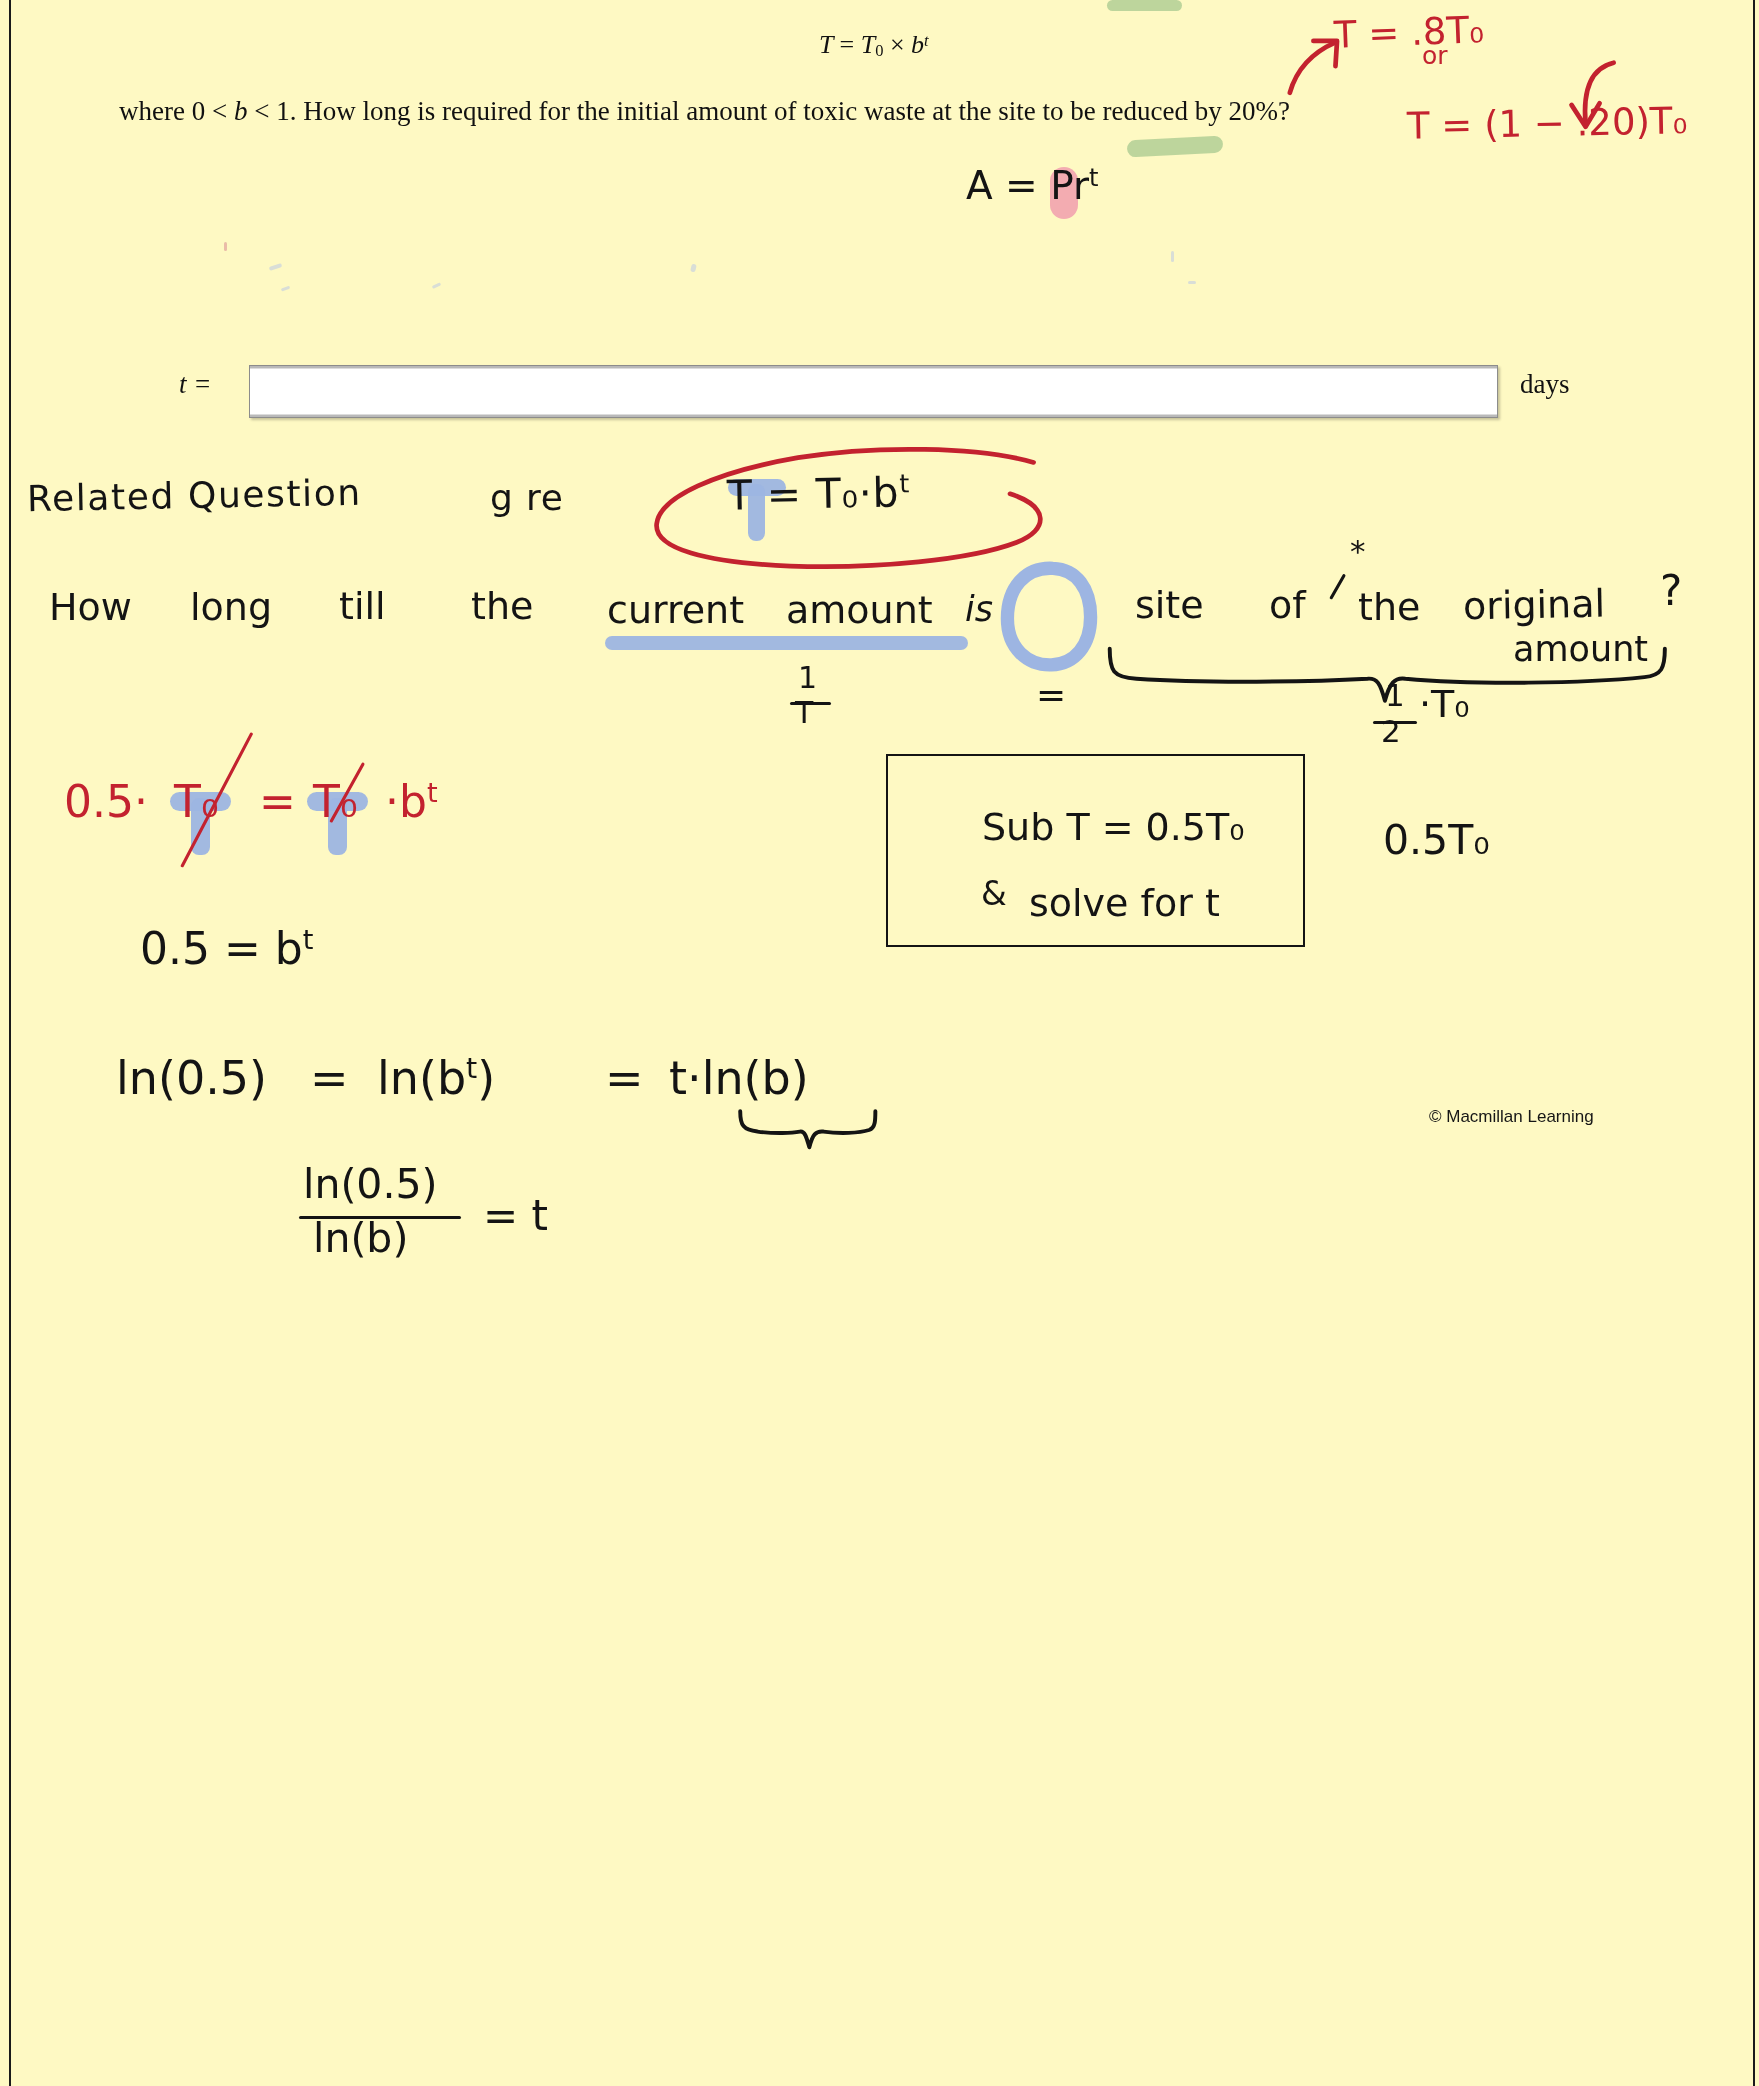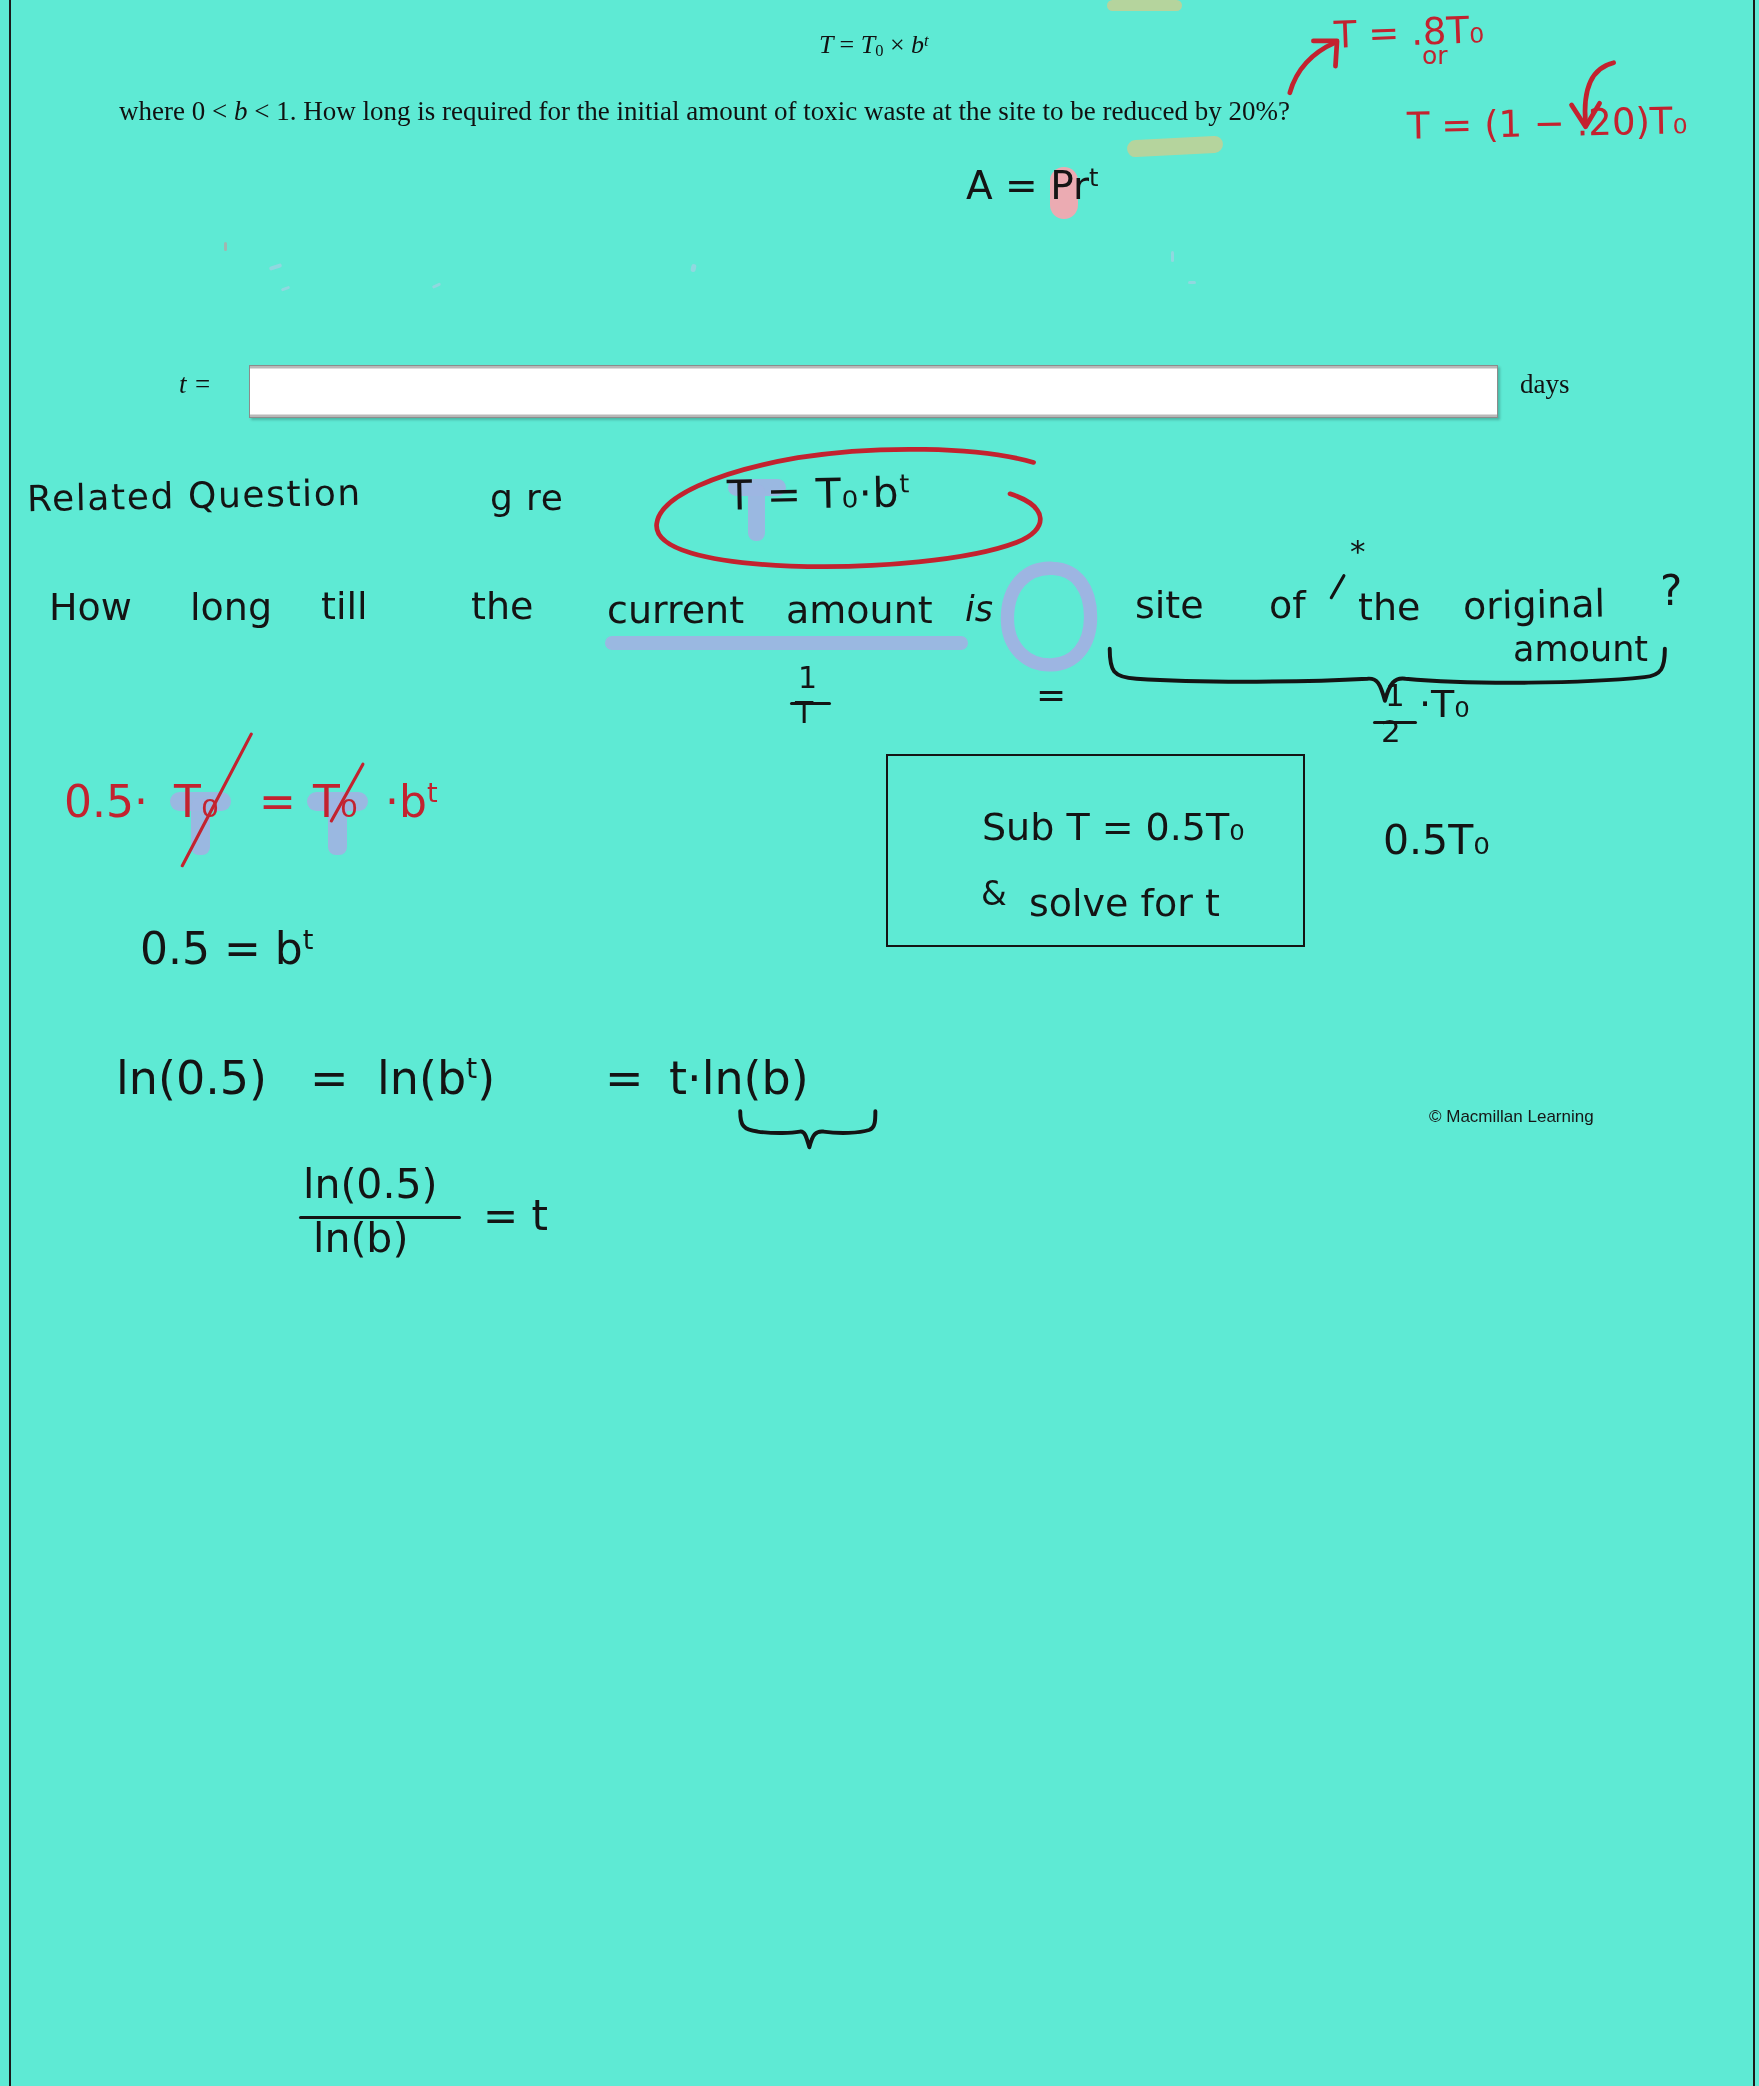--- a/index.html
+++ b/index.html
@@ -3,21 +3,21 @@
 <meta charset="utf-8">
 <style>
   html,body{margin:0;padding:0;background:#fff;}
   body{
     width:1759px;height:2087px;position:relative;overflow:hidden;
     font-family:"Liberation Serif", serif;
     background:#ffffff;
   }
   #page{
     position:absolute;inset:0;
-    background:#5eead4;
+    background:#fef9c3;
   }
   .border-left{position:absolute;left:8.6px;top:0;width:2.4px;height:2087px;background:#1a1a1a;}
   .border-right{position:absolute;left:1753px;top:0;width:2.4px;height:2087px;background:#1a1a1a;}
   .formula{
     position:absolute;left:819px;top:30px;
     font-family:"Liberation Serif", serif;font-size:26px;font-style:italic;color:#111;
     white-space:nowrap;
   }
   .formula .up{font-style:normal;}
   .formula sub{font-size:16.5px;font-style:normal;vertical-align:-3.1px;}
@@ -176,21 +176,21 @@
   <svg class="ink" style="left:641px;top:448px;" width="402" height="123" viewBox="0 0 512 156">
     <path class="s-red" stroke-width="6" d="M500 18 C 430 -2, 300 -4, 200 12 C 96 30, 24 62, 20 96 C 16 128, 84 146, 190 150 C 300 154, 420 142, 478 120 C 520 104, 520 74, 470 58"></path>
   </svg>
 
   <div class="hw tilt1" style="left:727px;top:470px;font-size:41px;letter-spacing:0.8px;">
     <span>T = T₀·b</span><sup>t</sup>
   </div>
 
   <div class="hw" style="left:49px;top:585px;font-size:38px;"><span>How</span></div>
   <div class="hw" style="left:190px;top:585px;font-size:38px;"><span>long</span></div>
-  <div class="hw" style="left:321px;top:584px;font-size:38px;text-align:center;"><span>till</span></div>
+  <div class="hw" style="left:339px;top:584px;font-size:38px;text-align:center;"><span>till</span></div>
   <div class="hw" style="left:471px;top:584px;font-size:38px;"><span>the</span></div>
   <div class="hw" style="left:607px;top:588px;font-size:38px;"><span>current</span></div>
   <div class="hw" style="left:786px;top:588px;font-size:38px;"><span>amount</span></div>
   <div class="hw" style="left:965px;top:589px;font-size:35px;font-style:italic;"><span>is</span></div>
   <div class="hw" style="left:1135px;top:583px;font-size:38px;"><span>site</span></div>
   <div class="hw" style="left:1269px;top:583px;font-size:38px;"><span>of</span></div>
   <div class="hw" style="left:1358px;top:585px;font-size:38px;"><span>the</span></div>
   <div class="hw tilt1" style="left:1463px;top:583px;font-size:38px;"><span>original</span></div>
   <div class="hw" style="left:1660px;top:566px;font-size:42px;"><span>?</span></div>
 

